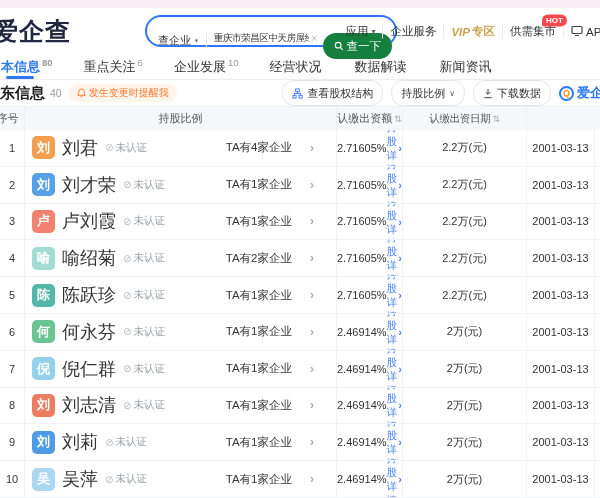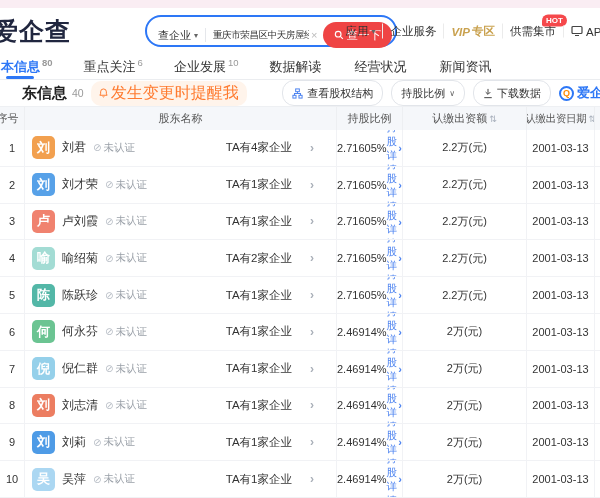--- a/index.html
+++ b/index.html
@@ -6,69 +6,69 @@
   html,body { background:#fff; }
   body { font-family:"Liberation Sans","DejaVu Sans",sans-serif; }
   .page { position:relative; width:600px; height:498px; overflow:hidden; background:#fff; }
 
   
   .top-strip { height:8px; background:#FAEDF3; }
 
   
   .header { position:relative; height:46px; display:flex; align-items:center; }
   .logo { font-size:25px; font-weight:800; color:#20263F; margin-left:-7px; letter-spacing:1px; white-space:nowrap; cursor:pointer; }
-  .searchbar { margin-left:74px; height:32px; width:252px; border:2px solid #2D77F6; border-radius:18px; display:flex; align-items:center; padding:8px 3px 0 11px; background:#fff; }
+  .searchbar { margin-left:74px; height:32px; width:252px; border:2px solid #2D77F6; border-radius:18px; display:flex; align-items:flex-start; padding:16px 3px 0 11px; background:#fff;font-family:Liberation Mono, monospace; }
   .search-cat { display:flex; align-items:center; font-size:11px; color:#333; cursor:pointer; white-space:nowrap; }
   .search-cat .caret { font-size:8px; color:#666; margin-left:3px; }
   .search-divider { width:1px; height:14px; background:#E5E7EB; margin:0 7px; }
   .search-input { flex:1; min-width:0; border:none; outline:none; font-size:9.5px; letter-spacing:-0.4px; color:#333; font-family:inherit; background:transparent; }
   .clear-x { color:#BBB; font-size:11px; margin:0 5px 0 2px; cursor:pointer; }
-  .search-btn { height:26px; border:none; border-radius:14px; background:#ef4444; color:#fff; font-size:11.5px; padding:0 11px; display:flex; align-items:center; gap:3px; cursor:pointer; font-family:inherit; white-space:nowrap; }
+  .search-btn { height:26px; border:none; border-radius:14px; background:#15803d; color:#fff; font-size:11.5px; padding:0 11px; display:flex; align-items:center; gap:3px; cursor:pointer; font-family:inherit; white-space:nowrap; }
   .nav { position:absolute; right:-16px; top:50%; transform:translateY(-50%); display:flex; align-items:center; }
   .nav-item { position:relative; display:flex; align-items:center; padding:0 7px; font-size:11.5px; color:#333; white-space:nowrap; cursor:pointer; }
   .nav-item + .nav-item { border-left:1px solid #EBEBEB; }
   .nav-item .caret { font-size:8px; color:#666; margin-left:3px; }
   .nav-vip .vip { font-style:italic; font-weight:800; color:#C9A14E; margin-right:2px; }
   .nav-vip .vipz { font-weight:700; color:#C9A14E; }
   .hot-badge { position:absolute; top:-9px; right:-4px; background:#F5484B; color:#fff; font-size:8px; font-weight:700; padding:1px 4px; border-radius:6px 6px 6px 2px; line-height:1.2; }
   .app-ic { display:inline-block; margin-right:3px; }
 
   
   .tabs { display:flex; gap:31px; height:26px; align-items:center; border-bottom:1px solid #EBEDF0; padding-left:1px; }
   .tab { position:relative; font-size:13px; color:#333; white-space:nowrap; cursor:pointer; height:100%; display:flex; align-items:center; }
   .tab .cnt { font-size:9.5px; color:#999; margin-left:2px; position:relative; top:-4px; }
   .tab.active { color:#2D77F6; font-weight:700; }
   .tab.active::after { content:""; position:absolute; left:5px; bottom:0; width:28px; height:3px; border-radius:2px; background:#2D77F6; }
 
   
-  .subheader { position:relative; height:26px; display:flex; align-items:center;margin-left:22px; }
+  .subheader { position:relative; height:26px; display:flex; align-items:center; }
   .sec-title { font-size:15px; font-weight:800; color:#222; white-space:nowrap; }
   .sec-count { font-size:10.5px; color:#999; margin:0 7px 0 5px; }
-  .notify-badge { display:flex; align-items:center; gap:3px; background:#FFF4EB; color:#FF7A2F; font-size:16px; padding:2px 8px; border-radius:10px; cursor:pointer; white-space:nowrap; }
+  .notify-badge { display:flex; align-items:center; gap:3px; background:#FFF4EB; color:#FF7A2F; font-size:10px; padding:2px 8px; border-radius:10px; cursor:pointer; white-space:nowrap; }
   .sub-actions { position:absolute; right:-16px; display:flex; align-items:center; gap:8px; }
   .pill { height:22px; border:1px solid #E2E5EA; border-radius:12px; background:#fff; display:flex; align-items:center; gap:4px; padding:12px 9px; font-size:11px; color:#333; cursor:pointer; white-space:nowrap; }
   .pill .caret { font-size:8px; color:#666; }
   .watermark { display:flex; align-items:center; gap:3px; }
   .wm-circle { width:15px; height:15px; border-radius:50%; border:2px solid #2D77F6; color:#FF8A00; font-weight:800; font-size:9px; display:flex; align-items:center; justify-content:center; }
   .wm-text { color:#2D77F6; font-weight:800; font-size:13px; white-space:nowrap; }
 
   
   .thead, .tr { display:grid; grid-template-columns:25px 312px 66px 124px 68px; }
   .thead { height:24px; background:#F5F7FA; border-top:1px solid #EEF0F3; align-items:center; color:#555; font-size:11px; }
   .th { display:flex; align-items:center; justify-content:center; overflow:hidden; white-space:nowrap; height:100%; border-right:1px solid #EDEFF2; }
   .th:last-child { font-size:10.5px; letter-spacing:-0.3px; }
   .th .clip-left { margin-left:-9px; }
   .sort-ic { font-size:9px; color:#A8B0BC; margin-left:2px; cursor:pointer; }
   .tbody .tr { height:36.8px; border-bottom:1px solid #F1F2F5; }
   .td { display:flex; align-items:center; justify-content:center; border-right:1px solid #F1F2F5; overflow:hidden; font-size:11px; color:#333; }
   .td-no { color:#333; }
   .td-name { justify-content:space-between; padding:0 22px 0 7px; }
   .who { display:flex; align-items:center; gap:7px; min-width:0; }
   .avatar { width:23px; height:23px; border-radius:5px; color:#fff; font-size:13px; font-weight:700; display:flex; align-items:center; justify-content:center; flex:none; }
-  .sname { font-size:12px; color:#333; cursor:pointer; text-decoration:none; white-space:nowrap; }
+  .sname { font-size:18px; color:#333; cursor:pointer; text-decoration:none; white-space:nowrap; }
   .unv { display:flex; align-items:center; gap:2px; color:#9AA0A8; font-size:10.5px; white-space:nowrap; }
   .unv-ic { font-size:10px; color:#B8BEC6; }
   .companies { display:flex; align-items:center; gap:18px; font-size:11.5px; color:#333; cursor:pointer; text-decoration:none; white-space:nowrap; }
   .chev { color:#A9AFB8; font-size:12px; font-weight:700; }
   .td-ratio { justify-content:center; line-height:14px; }
   .pct { font-size:11px; color:#333; }
   .detail { display:flex; align-items:center; gap:1px; font-size:10.5px; color:#4E84F0; cursor:pointer; text-decoration:none; }
   .chev-b { color:#4E84F0; font-size:11px; font-weight:700; }
 
   svg { display:block; }
@@ -133,25 +133,25 @@
     </div>
     <div class="tab">
       <span>重点关注</span>
         <span class="cnt">6</span>
     </div>
     <div class="tab">
       <span>企业发展</span>
         <span class="cnt">10</span>
     </div>
     <div class="tab">
+      <span>经营状况</span>
+        <span class="cnt"></span>
+    </div>
+    <div class="tab">
       <span>数据解读</span>
-        <span class="cnt"></span>
-    </div>
-    <div class="tab">
-      <span>经营状况</span>
         <span class="cnt"></span>
     </div>
     <div class="tab">
       <span>新闻资讯</span>
         <span class="cnt"></span>
     </div>
   </div>
 
   <div class="subheader">
     <span class="sec-title">东信息</span>
@@ -188,23 +188,20 @@
         <span class="wm-circle">Q</span>
         <span class="wm-text">爱企查</span>
       </div>
     </div>
   </div>
 
   <div class="table">
     <div class="thead">
       <div class="th">
           <span class="clip-left">序号</span>
-        </div>
-      <div class="th">
-          <span>股东名称</span>
         </div>
       <div class="th">
           <span>持股比例</span>
         </div>
       <div class="th">
           <span>认缴出资额</span>
           <span class="sort-ic">⇅</span>
         </div>
       <div class="th">
           <span>认缴出资日期</span>

